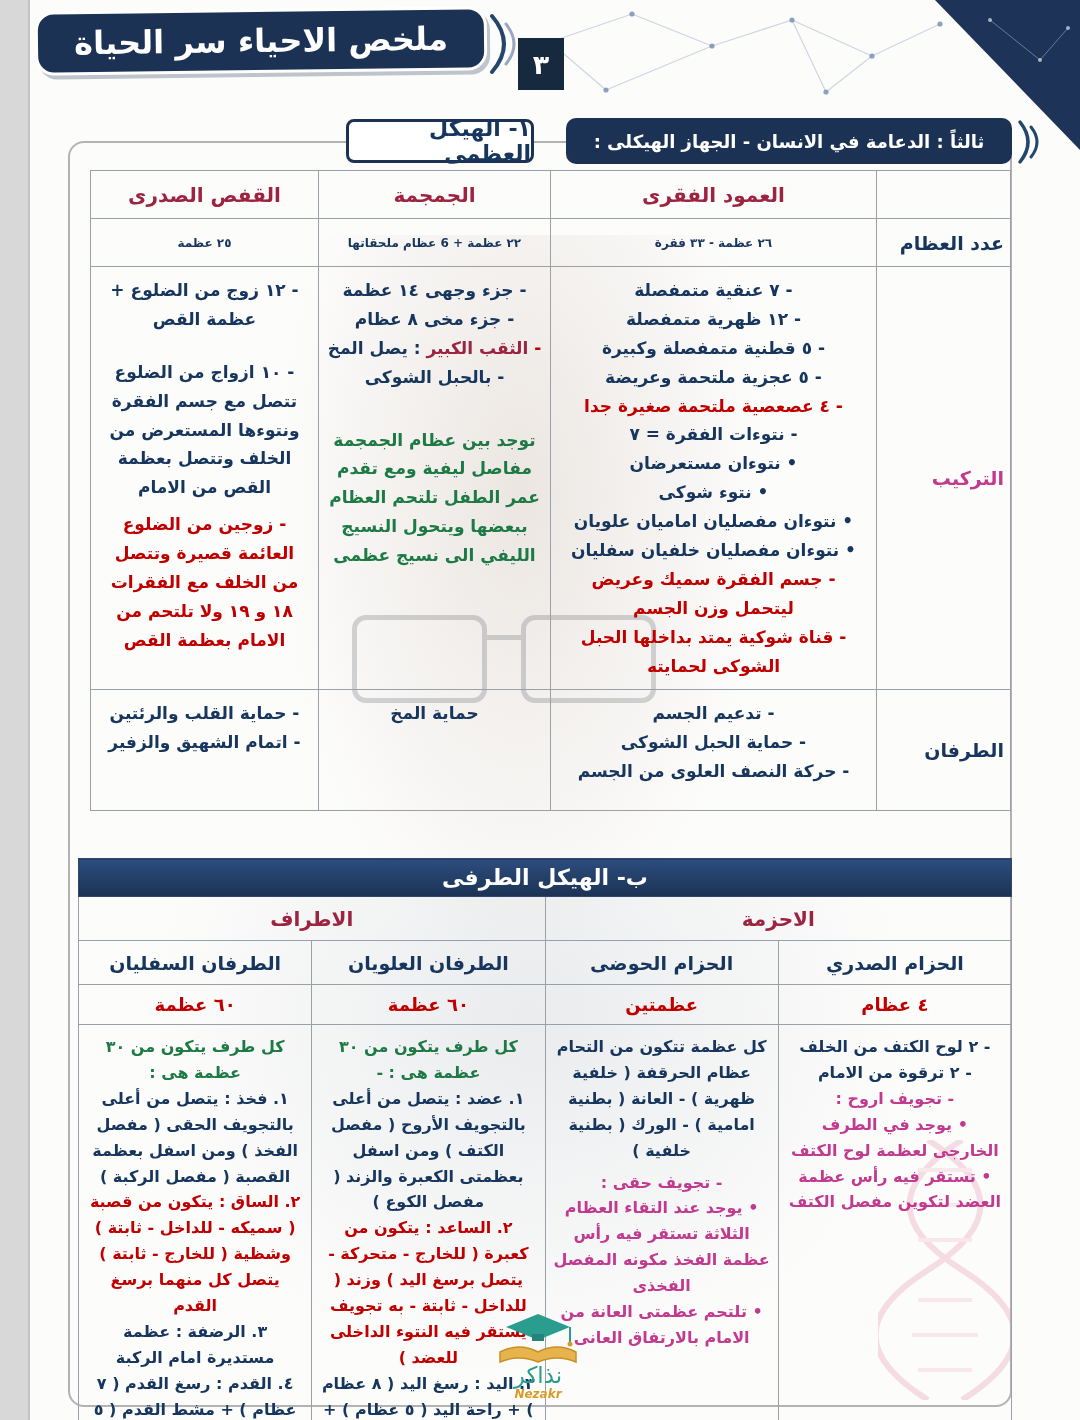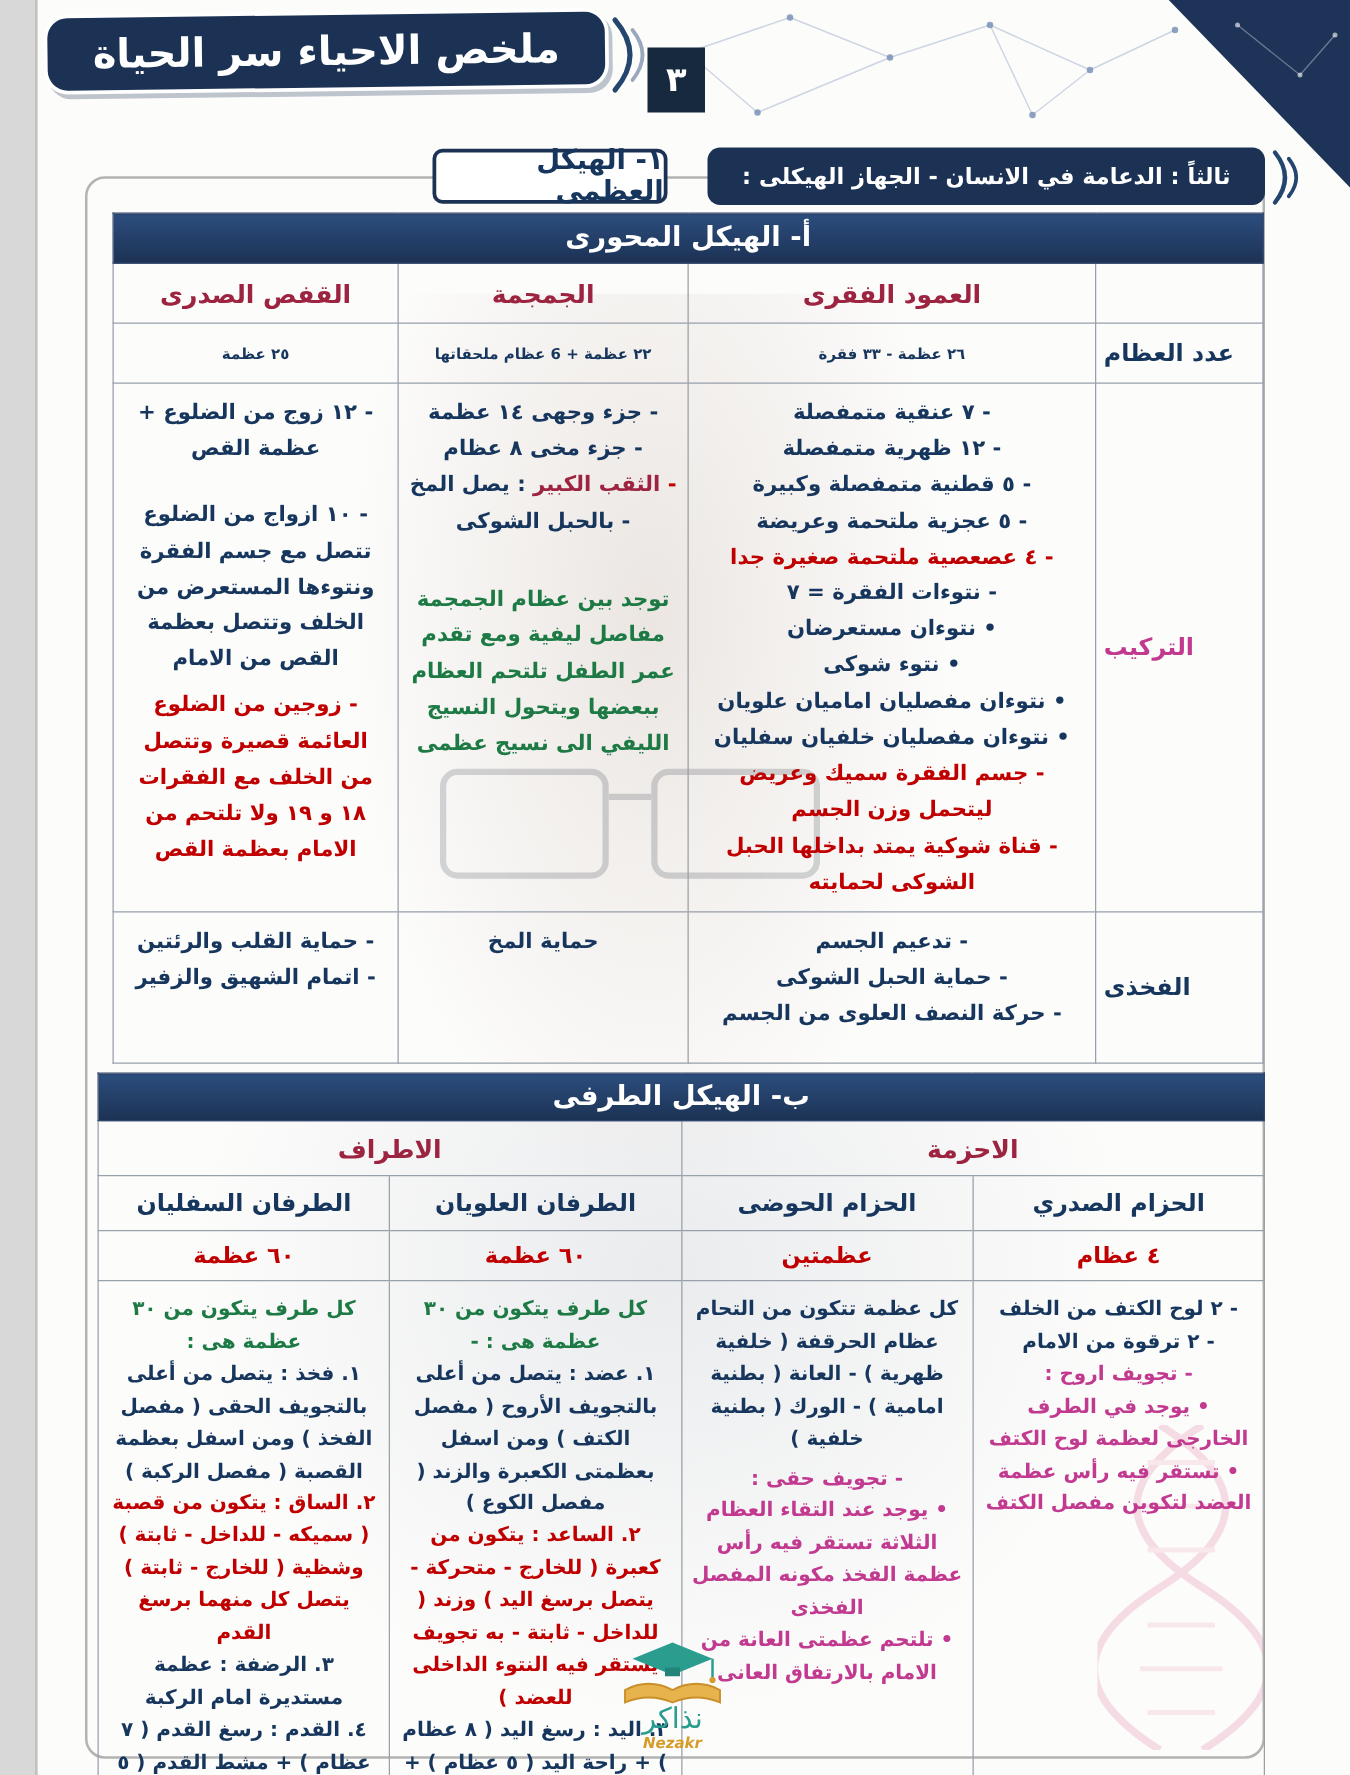--- a/index.html
+++ b/index.html
@@ -40,21 +40,21 @@
   .dna-svg{position:absolute;left:878px;top:1140px;opacity:.28;z-index:0}
   
   table{border-collapse:collapse;table-layout:fixed;position:absolute;z-index:2;font-weight:bold}
   td{border:1.5px solid var(--border);padding:3px 6px;background:transparent}
   .tableA{left:90px;top:170px;width:920px}
   .tableB{left:78px;top:858px;width:934px}
   .tbl-title td{background:linear-gradient(#2c4d7d,var(--navy));color:#fff;font-size:22px;
                 text-align:center;vertical-align:middle;border-color:#32456a}
   .col-head{color:var(--maroon);font-size:20px;text-align:center;vertical-align:middle}
   .b-colname{color:var(--ink);font-size:19px;text-align:center;vertical-align:middle}
-  .row-label{color:var(--ink);font-size:19px;text-align:left;vertical-align:middle}
+  .row-label{color:var(--ink);font-size:19px;text-align:right;vertical-align:middle}
   .row-label.m{color:var(--magenta)}
   .count-cell{color:var(--ink);font-size:12px;text-align:center;vertical-align:middle}
   .b-count{color:var(--red);font-size:18px;text-align:center;vertical-align:middle}
   .cell{vertical-align:top}
   .lines{padding:6px 2px}
   .ln{font-size:17px;line-height:1.7;text-align:center}
   .tableB .ln{font-size:16px;line-height:1.62}
   .c-n{color:var(--ink)} .c-r{color:var(--red)} .c-m{color:var(--magenta)}
   .c-g{color:var(--green)} .c-k{color:var(--maroon)}
   
@@ -142,23 +142,20 @@
 <div class="frame"></div>
 
 <table class="tableA" dir="rtl">
   <colgroup>
       <col style="width:134px">
       <col style="width:326px">
       <col style="width:232px">
       <col style="width:228px">
     </colgroup>
   <tbody>
-      <tr class="tbl-title" style="height:40px">
-    <td colspan="4">أ- الهيكل المحورى</td>
-  </tr>
   <tr style="height:48px">
     <td></td>
     <td class="col-head">العمود الفقرى</td>
     <td class="col-head">الجمجمة</td>
     <td class="col-head">القفص الصدرى</td>
   </tr>
   <tr style="height:48px">
     <td class="row-label">عدد العظام</td>
     <td class="count-cell">٢٦ عظمة - ٣٣ فقرة</td>
     <td class="count-cell">٢٢ عظمة + 6 عظام ملحقاتها</td>
@@ -193,21 +190,21 @@
     </td>
     <td class="cell">
       <div class="lines">
             <div class="ln c-n">- ١٢ زوج من الضلوع + عظمة القص</div>
             <div class="ln c-n" style="margin-top: 24px;">- ١٠ ازواج من الضلوع تتصل مع جسم الفقرة ونتوءها المستعرض من الخلف وتتصل بعظمة القص من الامام</div>
             <div class="ln c-r" style="margin-top: 8px;">- زوجين من الضلوع العائمة قصيرة وتتصل من الخلف مع الفقرات ١٨ و ١٩ ولا تلتحم من الامام بعظمة القص</div>
           </div>
     </td>
   </tr>
   <tr style="height:121px">
-    <td class="row-label">الفخذى</td>
+    <td class="row-label">الطرفان</td>
     <td class="cell">
       <div class="lines">
             <div class="ln c-n">- تدعيم الجسم</div>
             <div class="ln c-n">- حماية الحبل الشوكى</div>
             <div class="ln c-n">- حركة النصف العلوى من الجسم</div>
           </div>
     </td>
     <td class="cell">
       <div class="lines">
             <div class="ln c-n">حماية المخ</div>

